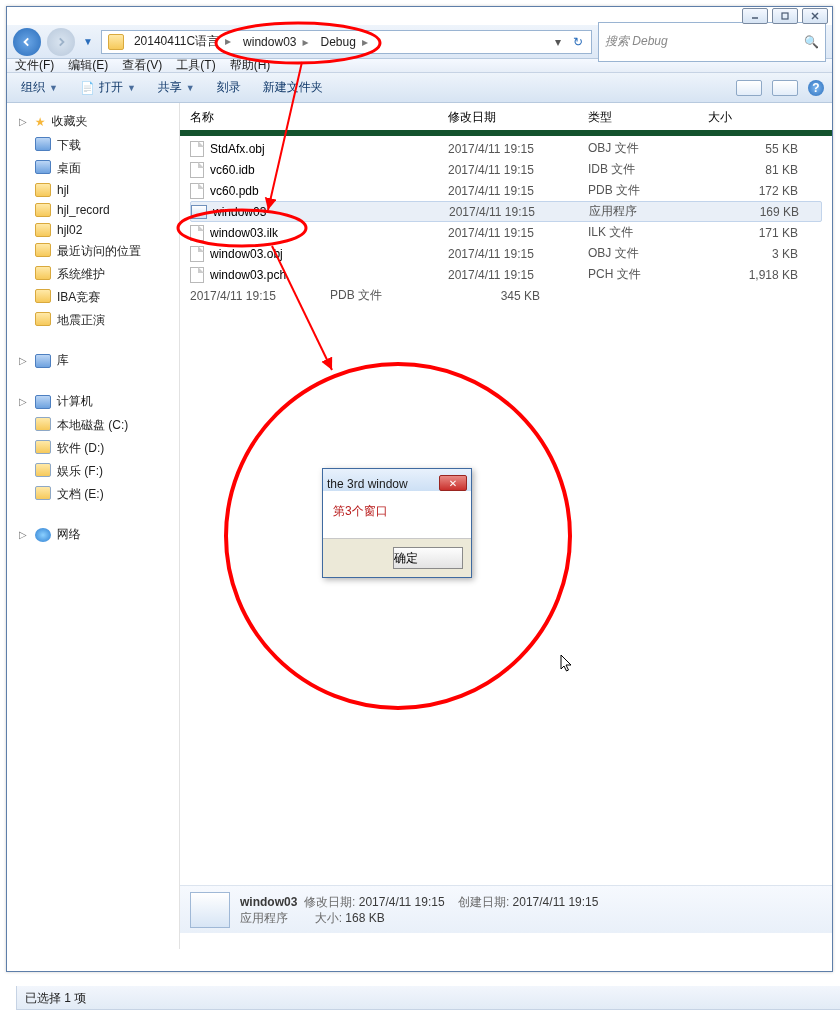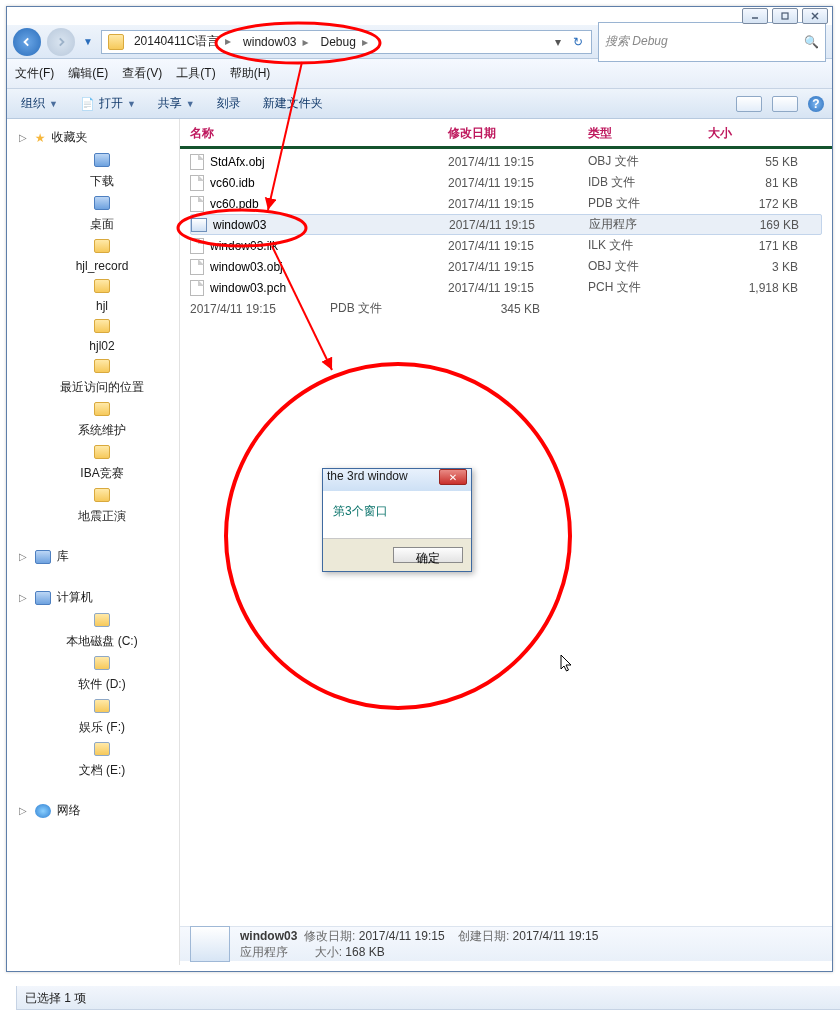--- a/index.html
+++ b/index.html
@@ -22,71 +22,71 @@
 .addrbox .foldericon { width:16px; height:16px; background:linear-gradient(#ffe9a8,#f6c95b); border:1px solid #d9a93d; border-radius:2px; margin:0 4px; }
 .crumb { padding:0 6px; color:#222; cursor:default; }
 .crumb .sep { color:#7a7a7a; padding-left:6px; }
 .addrbox .spacer { flex:1; }
 .addrbox .dd { width:18px; text-align:center; color:#555; }
 .refreshbtn { width:22px; display:flex; justify-content:center; color:#2a6dbb; }
 .searchbox { width:228px; height:40px; border:1px solid #9ab4d2; background:#fff; display:flex; align-items:center; padding:0 6px; color:#888; font-style:italic; }
 .searchbox .sicon { margin-left:auto; color:#5b7aa5; font-style:normal; }
 
 
-.menubar { height:30px; background:linear-gradient(#f5f9ff,#e7eef8); border-bottom:1px solid #c6d3e4; display:flex; align-items:center; padding:0 8px; gap:14px; color:#1a1a1a; }
+.menubar { height:14px; background:linear-gradient(#f5f9ff,#e7eef8); border-bottom:1px solid #c6d3e4; display:flex; align-items:center; padding:0 8px; gap:14px; color:#1a1a1a; }
 .menuitem { cursor:default; }
 
 
 .toolbar { height:30px; background:linear-gradient(#eef4fb,#d7e4f3); border-bottom:1px solid #b7c9de; display:flex; align-items:center; padding:0 8px; gap:10px; color:#123a6b; }
 .tbtn { display:flex; align-items:center; gap:4px; padding:2px 6px; cursor:default;justify-content:flex-end; }
 .tbtn .chev { font-size:9px; color:#4a6d9c; }
 .tright { margin-left:auto; display:flex; gap:10px; align-items:center; }
 .viewicon { width:26px; height:16px; border:1px solid #8ea8c6; background:linear-gradient(#fff,#e3edf9); border-radius:2px; }
 .helpicon { width:16px; height:16px; border-radius:50%; background:radial-gradient(#7db7f0,#2a6dbb); color:#fff; text-align:center; line-height:16px; font-weight:bold; }
 
 
 .body { display:flex; height:846px; }
 .sidebar { width:173px; background:#fff; border-right:1px solid #e2e2e2; padding:6px 0; overflow:hidden; }
 .sgroup-title { display:flex; align-items:center; gap:6px; padding:4px 10px; font-weight:normal; color:#1a1a1a; }
 .star { color:#f6b73c; }
-.sitem { display:flex; align-items:center; gap:6px; padding:3px 10px 3px 28px; color:#222;flex-direction:column; }
+.sitem { display:flex; gap:6px; padding:3px 10px 3px 28px; color:#222; }
 .ficon { width:16px; height:14px; background:linear-gradient(#ffe9a8,#f6c95b); border:1px solid #d9a93d; border-radius:2px; flex:none; }
 .ficon.blue { background:linear-gradient(#bcd6f5,#6ea2df); border-color:#4d7fc0; }
 .ficon.disk { background:linear-gradient(#e8eef6,#bfced f); border:1px solid #8ea8c6; border-radius:2px; }
 .ficon.net { background:radial-gradient(#8bd0ff,#2e7ed1); border-radius:50%; border:none; }
 .sgap { height:16px; }
 .chevex { color:#777; font-size:10px; padding:0 2px; }
 
 
 .content { flex:1; position:relative; background:#fff; }
-.cols { display:flex; padding:6px 10px 4px 10px; color:#be185d; border-bottom:3px solid #14532d;font-weight:bold; }
+.cols { display:flex; padding:6px 10px 4px 10px; color:#000000; border-bottom:6px solid #14532d; }
 .cols div:nth-child(1){ width:258px; } .cols div:nth-child(2){ width:140px; } .cols div:nth-child(3){ width:120px; } .cols div:nth-child(4){ width:90px; text-align:left; }
 .filelist { padding:2px 10px; }
 .row { display:flex; align-items:center; height:21px; }
 .row.sel { background:#e9eff7; border:1px solid #c2d4eb; border-radius:2px; }
 .row .c1{ width:258px; display:flex; align-items:center; gap:6px; } .row .c2{ width:140px; color:#555; } .row .c3{ width:120px; color:#555; } .row .c4{ width:90px; text-align:right; color:#555; }
 .fileic { width:14px; height:16px; border:1px solid #b9b9b9; background:#fff; position:relative; }
 .fileic::after{ content:""; position:absolute; right:-1px; top:-1px; border:3px solid transparent; border-left-color:#ccc; border-bottom-color:#ccc; }
 .exeic { width:16px; height:14px; border:1px solid #6f90bb; background:linear-gradient(#fff,#cfe0f4); }
 
 
-.details { position:absolute; left:0; right:0; bottom:4px; height:35px; border-top:1px solid #dce4ef; background:linear-gradient(#f6f9fe,#e9f0f9); display:flex; align-items:center; padding:4px 10px; gap:10px; }
+.details { position:absolute; left:0; right:0; bottom:16px; height:48px; border-top:1px solid #dce4ef; background:linear-gradient(#f6f9fe,#e9f0f9); display:flex; align-items:center; padding:4px 10px; gap:10px; }
 .details .thumb { width:40px; height:36px; border:1px solid #9fb8d6; background:linear-gradient(#fff,#d7e5f5); }
 .details .meta { color:#3a3a3a; line-height:16px; }
 .details .k { color:#6a6a6a; }
 .statusbar { position:absolute; left:16px; bottom:0; width:827px; height:24px; background:linear-gradient(#f2f6fc,#e2ebf6); border:1px solid #c6d3e4; border-top:none; padding:4px 8px; color:#222; }
 
 
 .popup { position:absolute; left:322px; top:468px; width:150px; border:1px solid #3f6aa0; background:#ece9d8; box-shadow:2px 2px 6px rgba(0,0,0,.3); }
-.popup .tbar { height:22px; background:linear-gradient(#e8f1fc,#cde0f5); display:flex; align-items:flex-start; padding:0 4px; }
+.popup .tbar { height:22px; background:linear-gradient(#e8f1fc,#cde0f5); display:flex; align-items:flex-end; padding:0 4px; }
 .popup .ttxt { flex:1; color:#1a1a1a; }
 .popup .xbtn { width:28px; height:16px; background:linear-gradient(#e98a84,#c9302c); border:1px solid #992520; border-radius:2px; color:#fff; display:flex; align-items:center; justify-content:center; font-size:10px; }
-.popup .pbody { background:#fff; padding:12px 10px 18px; color:#0f766e; border-bottom:1px solid #c8c8c8; }
+.popup .pbody { background:#fff; padding:12px 10px 18px; color:#b91c1c; border-bottom:1px solid #c8c8c8; }
 .popup .pfoot { background:#ece9d8; padding:8px; display:flex; justify-content:flex-end; }
-.popup .okbtn { width:70px; height:16px; border:1px solid #8a8a8a; background:linear-gradient(#fdfdfd,#e3e3e3); text-align:center; line-height:20px; }
+.popup .okbtn { width:70px; height:22px; border:1px solid #8a8a8a; background:linear-gradient(#fdfdfd,#e3e3e3); text-align:left; line-height:20px; }
 
 
 .anno { position:absolute; inset:0; pointer-events:none; }
 .anno svg { width:840px; height:1010px; }
 
 
 .cursor { position:absolute; left:560px; top:654px; }
 .cursor svg { width:14px; height:20px; }
 </style>
 </head>
@@ -183,25 +183,25 @@
           <div class="sitem">
             <span class="ficon blue"></span>
             <span>下载</span>
           </div>
           <div class="sitem">
             <span class="ficon blue"></span>
             <span>桌面</span>
           </div>
           <div class="sitem">
             <span class="ficon "></span>
+            <span>hjl</span>
+          </div>
+          <div class="sitem">
+            <span class="ficon "></span>
             <span>hjl_record</span>
-          </div>
-          <div class="sitem">
-            <span class="ficon "></span>
-            <span>hjl</span>
           </div>
           <div class="sitem">
             <span class="ficon "></span>
             <span>hjl02</span>
           </div>
           <div class="sitem">
             <span class="ficon "></span>
             <span>最近访问的位置</span>
           </div>
           <div class="sitem">

